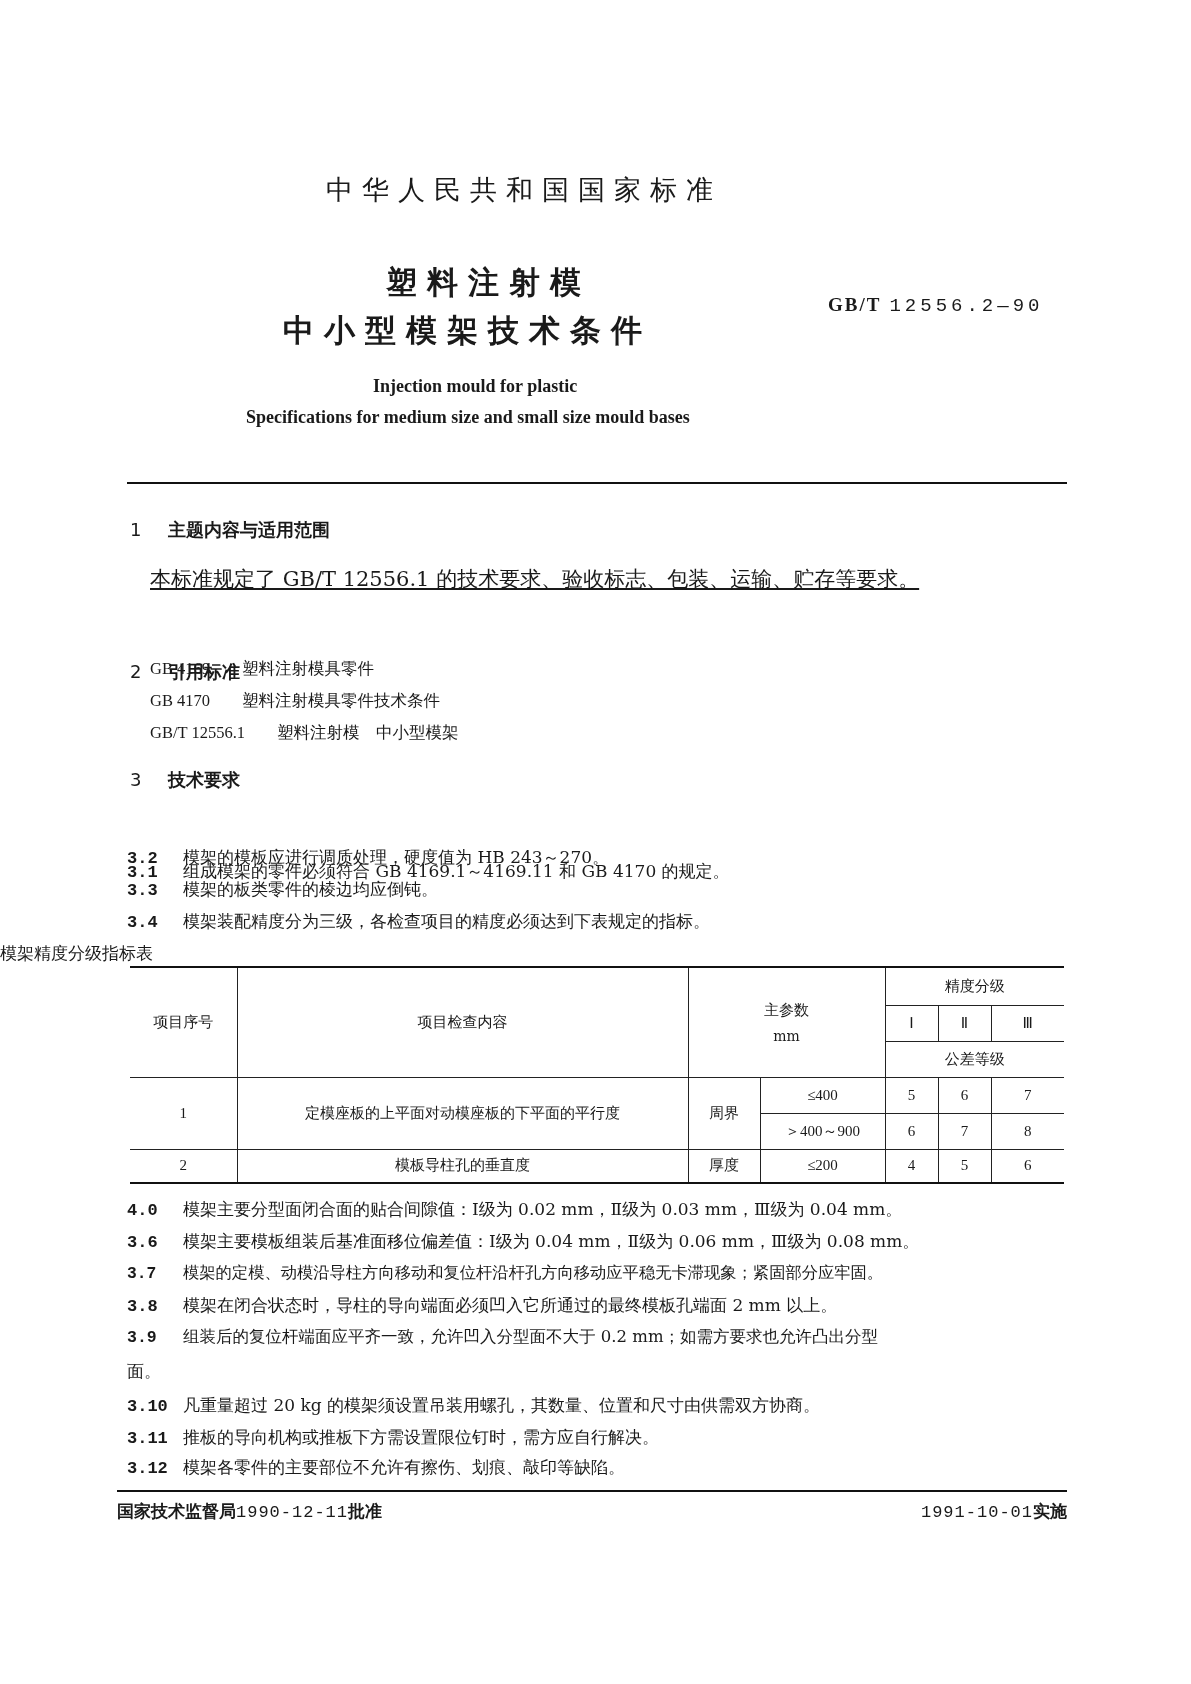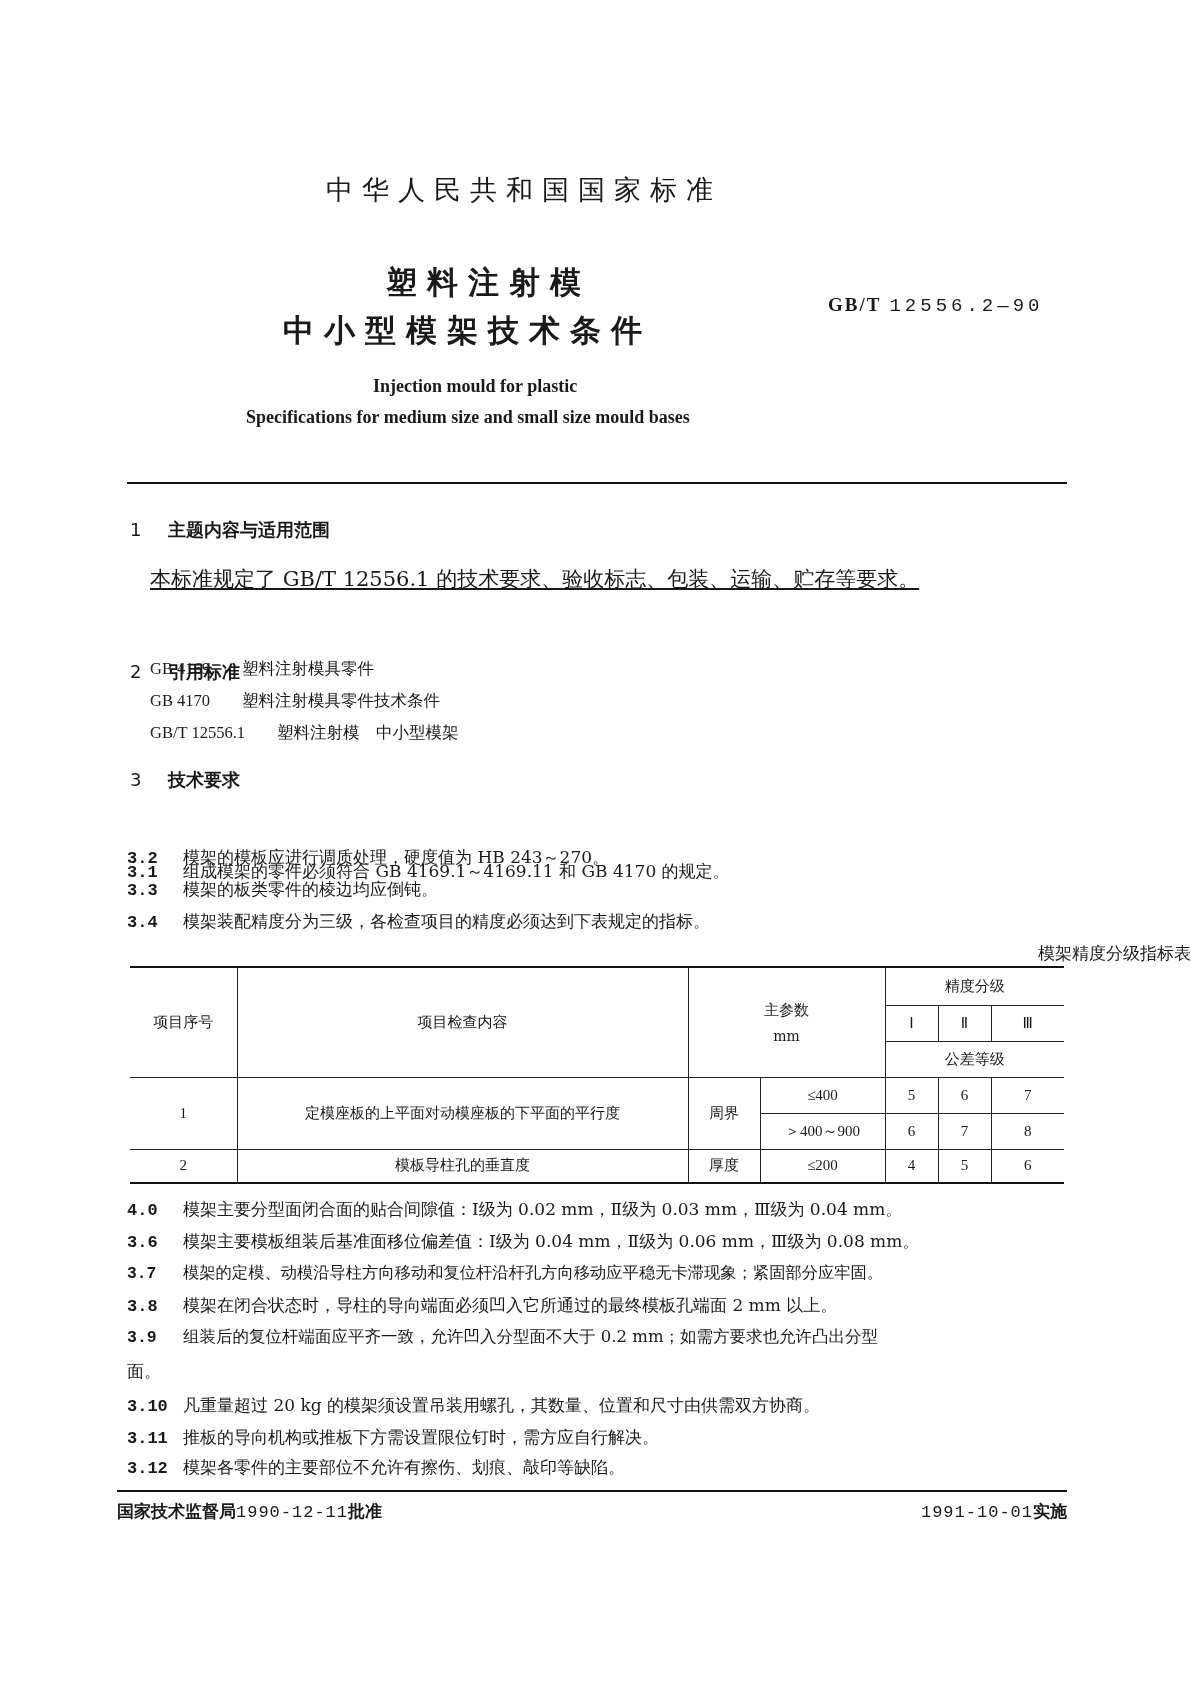--- a/index.html
+++ b/index.html
@@ -15,21 +15,21 @@
   .en1 { left:373px; top:376px; font-family:"Liberation Serif", serif; font-size:18px; font-weight:bold; }
   .en2 { left:246px; top:407px; font-family:"Liberation Serif", serif; font-size:18px; font-weight:bold; }
   .rule-top { position:absolute; left:127px; top:482px; width:940px; border-top:2px solid #111; }
   .sec-head { font-family:"DejaVu Sans", sans-serif; font-size:18px; font-weight:bold; }
   .sec-head .no { display:inline-block; width:38px; font-weight:normal; }
   .body-text { font-family:"DejaVu Serif", serif; font-size:21px;text-decoration:underline; }
   .clause { font-size:17px; }
   .clause .no { display:inline-block; width:56px; font-family:"Liberation Mono", monospace; font-weight:bold; }
   .ref { font-size:16.5px; }
   .ref .code { display:inline-block; font-family:"Liberation Serif", serif; }
-  .tbl-cap { left:0; width:1191px; text-align:right; top:942px; font-size:17px; }
+  .tbl-cap { left:0; width:1191px; text-align:left; top:942px; font-size:17px; }
   table.acc { position:absolute; left:130px; top:966px; width:934px; border-collapse:collapse;
               font-size:15px; border-top:2px solid #111; border-bottom:2px solid #111; }
   table.acc td { border:1px solid #222; text-align:center; padding:0; }
   table.acc tr > td:first-child { border-left:none; }
   table.acc tr > td:last-child { border-right:none; }
   .mono-num { font-family:"Liberation Serif", serif; }
   .rule-bottom { position:absolute; left:117px; top:1477px; width:950px; border-top:2px solid #111; }
   .foot { font-family:"DejaVu Sans", sans-serif; font-size:17px; font-weight:bold; }
   .foot .date { font-family:"Liberation Mono", monospace; font-weight:normal; letter-spacing:1px; }
 </style>

